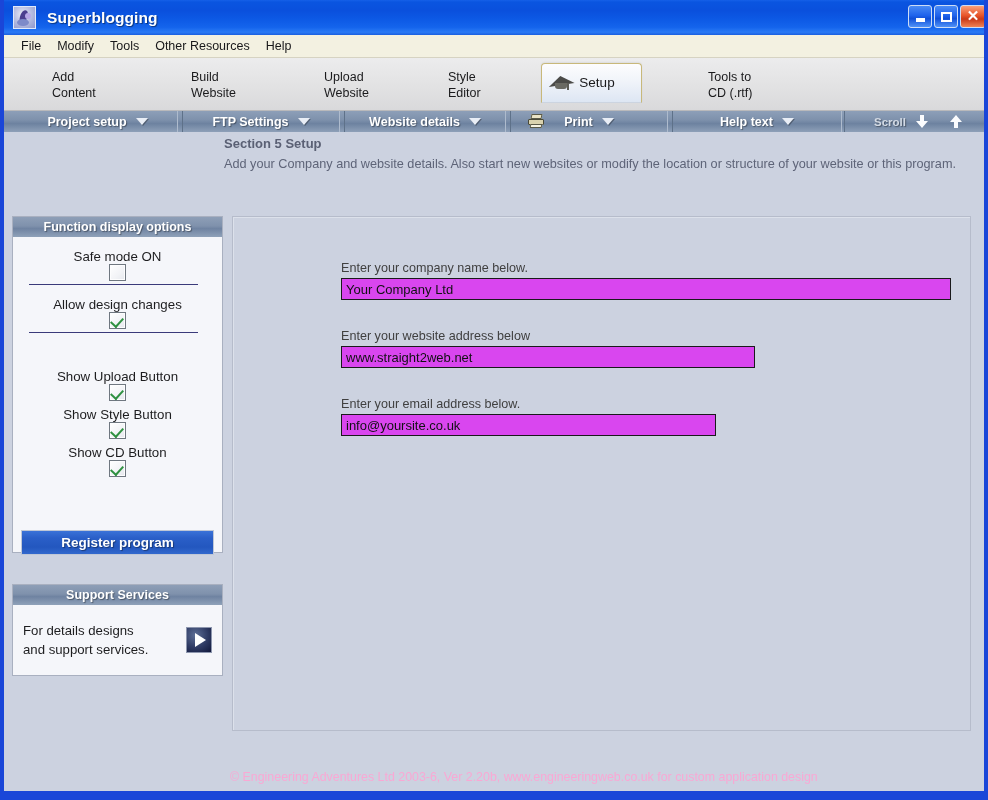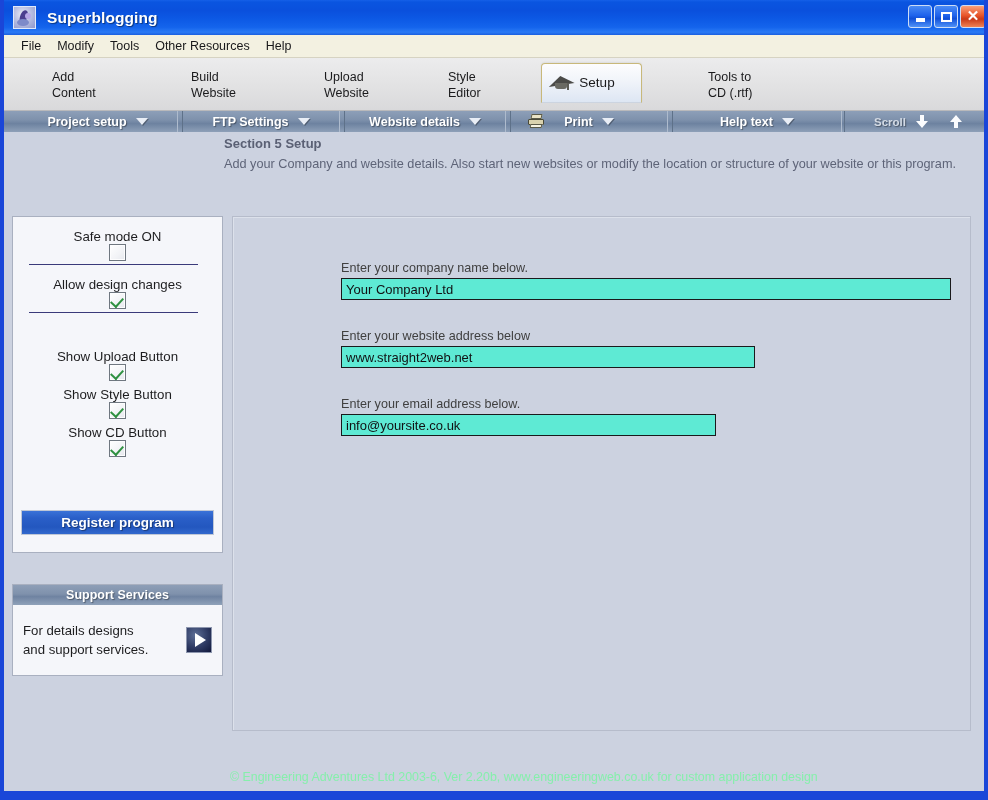--- a/index.html
+++ b/index.html
@@ -344,21 +344,21 @@
     box-shadow: inset 1px 1px 0 #dce1eb;
   }
 
   .field-block { position: absolute; }
   .field-label {
     font-size: 12.6px; color: #404040;
     margin-bottom: 3px;
     font-family: "Liberation Sans", sans-serif;
   }
   .field-input {
-    background: #5eead4;
+    background: #d946ef;
     border: 1px solid #1a1a1c;
     height: 22px;
     display: flex; align-items: center;
     padding: 0 4px;
     font-size: 13px;
     color: #111113;
     font-family: "Liberation Sans", sans-serif;
     cursor: text;
   }
 
@@ -371,21 +371,21 @@
 
   
   #footer {
     position: absolute; left: 0; top: 763px;
     width: 988px; height: 28px;
     display: flex; align-items: center;
   }
   #footer-text {
     margin-left: 226px;
     font-size: 12.4px;
-    color: #86efac;
+    color: #f9a8d4;
     font-family: "Liberation Sans", sans-serif;
   }
 </style>
 </head>
 <body>
 
 <div id="window">
 
   <div id="titlebar">
     <div id="title-icon">
@@ -480,20 +480,21 @@
     </div>
 
   <div id="body-bg"></div>
 
   <div id="section-head">
     <div id="section-title">Section 5 Setup</div>
     <div id="section-desc">Add your Company and website details. Also start new websites or modify the location or structure of your website or this program.</div>
   </div>
 
   <div class="panel" id="panel-options">
+    <div class="panel-head">Function display options</div>
     <div class="panel-body" id="options-body">
         <div class="opt-row">
           <div class="opt-label">Safe mode ON</div>
           <div class="cbox"></div>
         </div>
         <div class="divider"></div>
         <div class="opt-row">
           <div class="opt-label">Allow design changes</div>
           <div class="cbox checked"></div>
         </div>

